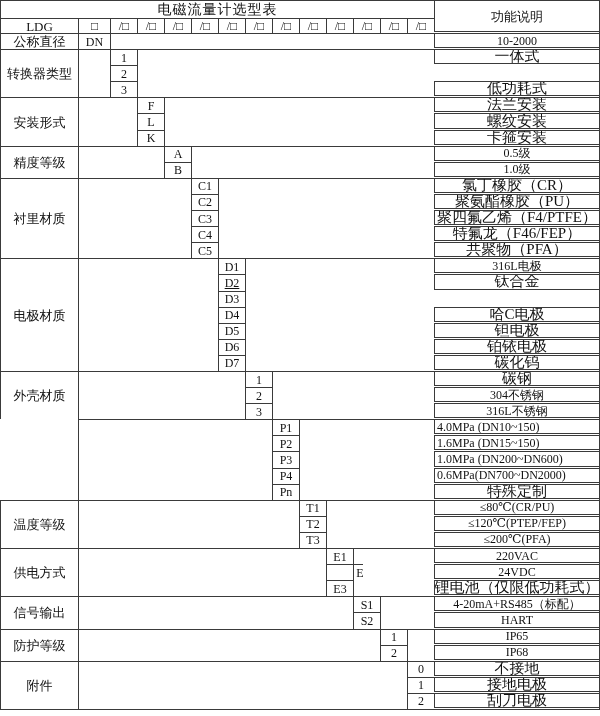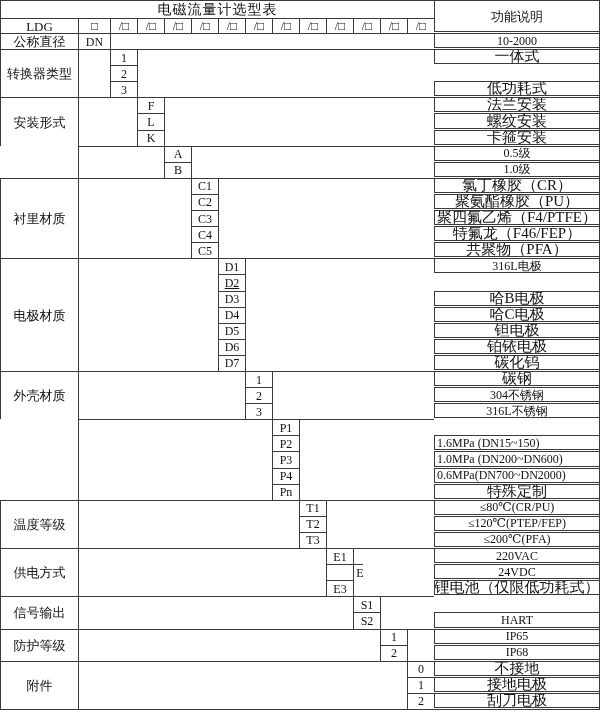--- a/index.html
+++ b/index.html
@@ -70,20 +70,21 @@
     <div class="cell desc" style="grid-area: 6 / 15 / auto / 16;">低功耗式</div>
     <div class="cell cat" style="grid-area: 7 / 1 / 10;">安装形式</div>
     <div class="cell" style="grid-area: 7 / 2 / 10 / 4;"></div>
     <div class="cell" style="grid-area: 7 / 5 / 10 / 15;"></div>
     <div class="cell code" style="grid-area: 7 / 4;">F</div>
     <div class="cell desc" style="grid-area: 7 / 15 / auto / 16;">法兰安装</div>
     <div class="cell code" style="grid-area: 8 / 4;">L</div>
     <div class="cell desc" style="grid-area: 8 / 15 / auto / 16;">螺纹安装</div>
     <div class="cell code" style="grid-area: 9 / 4;">K</div>
     <div class="cell desc" style="grid-area: 9 / 15 / auto / 16;">卡箍安装</div>
+    <div class="cell cat" style="grid-area: 10 / 1 / 12;">精度等级</div>
     <div class="cell" style="grid-area: 10 / 2 / 12 / 5;"></div>
     <div class="cell" style="grid-area: 10 / 6 / 12 / 15;"></div>
     <div class="cell code" style="grid-area: 10 / 5;">A</div>
     <div class="cell desc latin" style="grid-area: 10 / 15 / auto / 16;">0.5级</div>
     <div class="cell code" style="grid-area: 11 / 5;">B</div>
     <div class="cell desc latin" style="grid-area: 11 / 15 / auto / 16;">1.0级</div>
     <div class="cell cat" style="grid-area: 12 / 1 / 17;">衬里材质</div>
     <div class="cell" style="grid-area: 12 / 2 / 17 / 6;"></div>
     <div class="cell" style="grid-area: 12 / 7 / 17 / 15;"></div>
     <div class="cell code" style="grid-area: 12 / 6;">C1</div>
@@ -95,42 +96,43 @@
     <div class="cell code" style="grid-area: 15 / 6;">C4</div>
     <div class="cell desc" style="grid-area: 15 / 15 / auto / 16;">特氟龙（F46/FEP）</div>
     <div class="cell code" style="grid-area: 16 / 6;">C5</div>
     <div class="cell desc" style="grid-area: 16 / 15 / auto / 16;">共聚物（PFA）</div>
     <div class="cell cat" style="grid-area: 17 / 1 / 24;">电极材质</div>
     <div class="cell" style="grid-area: 17 / 2 / 24 / 7;"></div>
     <div class="cell" style="grid-area: 17 / 8 / 24 / 15;"></div>
     <div class="cell code" style="grid-area: 17 / 7;">D1</div>
     <div class="cell desc latin" style="grid-area: 17 / 15 / auto / 16;">316L电极</div>
     <div class="cell code" style="grid-area: 18 / 7; text-decoration: underline;">D2</div>
+    <div class="cell desc" style="grid-area: 18 / 15 / auto / 16;">钛合金</div>
     <div class="cell code" style="grid-area: 19 / 7;">D3</div>
-    <div class="cell desc" style="grid-area: 19 / 15 / auto / 16;">哈B电极</div>
     <div class="cell code" style="grid-area: 20 / 7;">D4</div>
     <div class="cell desc" style="grid-area: 20 / 15 / auto / 16;">哈C电极</div>
     <div class="cell code" style="grid-area: 21 / 7;">D5</div>
     <div class="cell desc" style="grid-area: 21 / 15 / auto / 16;">钽电极</div>
     <div class="cell code" style="grid-area: 22 / 7;">D6</div>
     <div class="cell desc" style="grid-area: 22 / 15 / auto / 16;">铂铱电极</div>
     <div class="cell code" style="grid-area: 23 / 7;">D7</div>
     <div class="cell desc" style="grid-area: 23 / 15 / auto / 16;">碳化钨</div>
     <div class="cell cat" style="grid-area: 24 / 1 / 27;">外壳材质</div>
     <div class="cell" style="grid-area: 24 / 2 / 27 / 8;"></div>
     <div class="cell" style="grid-area: 24 / 9 / 27 / 15;"></div>
     <div class="cell code" style="grid-area: 24 / 8;">1</div>
     <div class="cell desc" style="grid-area: 24 / 15 / auto / 16;">碳钢</div>
     <div class="cell code" style="grid-area: 25 / 8;">2</div>
     <div class="cell desc latin" style="grid-area: 25 / 15 / auto / 16;">304不锈钢</div>
     <div class="cell code" style="grid-area: 26 / 8;">3</div>
     <div class="cell desc latin" style="grid-area: 26 / 15 / auto / 16;">316L不锈钢</div>
     <div class="cell" style="grid-area: 27 / 2 / 32 / 9;"></div>
     <div class="cell" style="grid-area: 27 / 10 / 32 / 15;"></div>
     <div class="cell code" style="grid-area: 27 / 9;">P1</div>
+    <div class="cell desc latin left" style="grid-area: 27 / 15 / auto / 16;">4.0MPa (DN10~150)</div>
     <div class="cell code" style="grid-area: 28 / 9;">P2</div>
     <div class="cell desc latin left" style="grid-area: 28 / 15 / auto / 16;">1.6MPa (DN15~150)</div>
     <div class="cell code" style="grid-area: 29 / 9;">P3</div>
     <div class="cell desc latin left" style="grid-area: 29 / 15 / auto / 16;">1.0MPa (DN200~DN600)</div>
     <div class="cell code" style="grid-area: 30 / 9;">P4</div>
     <div class="cell desc latin left" style="grid-area: 30 / 15 / auto / 16;">0.6MPa(DN700~DN2000)</div>
     <div class="cell code" style="grid-area: 31 / 9;">Pn</div>
     <div class="cell desc" style="grid-area: 31 / 15 / auto / 16;">特殊定制</div>
     <div class="cell cat" style="grid-area: 32 / 1 / 35;">温度等级</div>
     <div class="cell" style="grid-area: 32 / 2 / 35 / 10;"></div>
@@ -147,20 +149,21 @@
     <div class="cell code" style="grid-area: 35 / 11;">E1</div>
     <div class="cell desc latin" style="grid-area: 35 / 15 / auto / 16;">220VAC</div>
     <div class="cell code" style="grid-area: 36 / 11; padding-left: 36px;">E2</div>
     <div class="cell desc latin" style="grid-area: 36 / 15 / auto / 16;">24VDC</div>
     <div class="cell code" style="grid-area: 37 / 11;">E3</div>
     <div class="cell desc" style="grid-area: 37 / 15 / auto / 16;">锂电池（仅限低功耗式）</div>
     <div class="cell cat" style="grid-area: 38 / 1 / 40;">信号输出</div>
     <div class="cell" style="grid-area: 38 / 2 / 40 / 12;"></div>
     <div class="cell" style="grid-area: 38 / 13 / 40 / 15;"></div>
     <div class="cell code" style="grid-area: 38 / 12;">S1</div>
+    <div class="cell desc latin" style="grid-area: 38 / 15 / auto / 16;">4-20mA+RS485（标配）</div>
     <div class="cell code" style="grid-area: 39 / 12;">S2</div>
     <div class="cell desc latin" style="grid-area: 39 / 15 / auto / 16;">HART</div>
     <div class="cell cat" style="grid-area: 40 / 1 / 42;">防护等级</div>
     <div class="cell" style="grid-area: 40 / 2 / 42 / 13;"></div>
     <div class="cell" style="grid-area: 40 / 14 / 42 / 15;"></div>
     <div class="cell code" style="grid-area: 40 / 13;">1</div>
     <div class="cell desc latin" style="grid-area: 40 / 15 / auto / 16;">IP65</div>
     <div class="cell code" style="grid-area: 41 / 13;">2</div>
     <div class="cell desc latin" style="grid-area: 41 / 15 / auto / 16;">IP68</div>
     <div class="cell cat" style="grid-area: 42 / 1 / 45;">附件</div>

